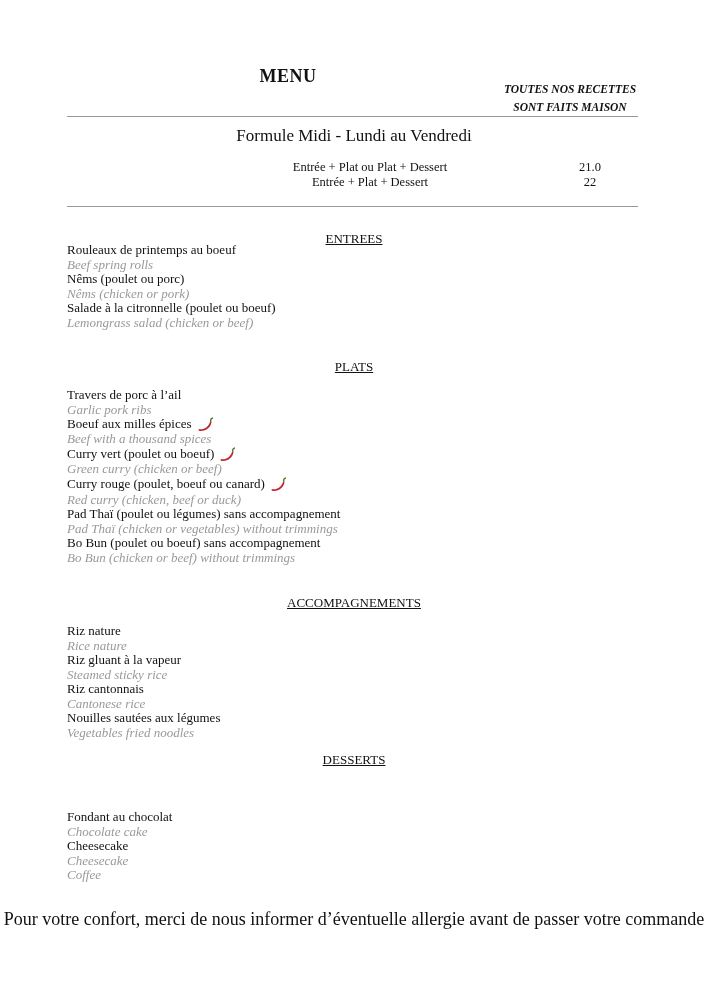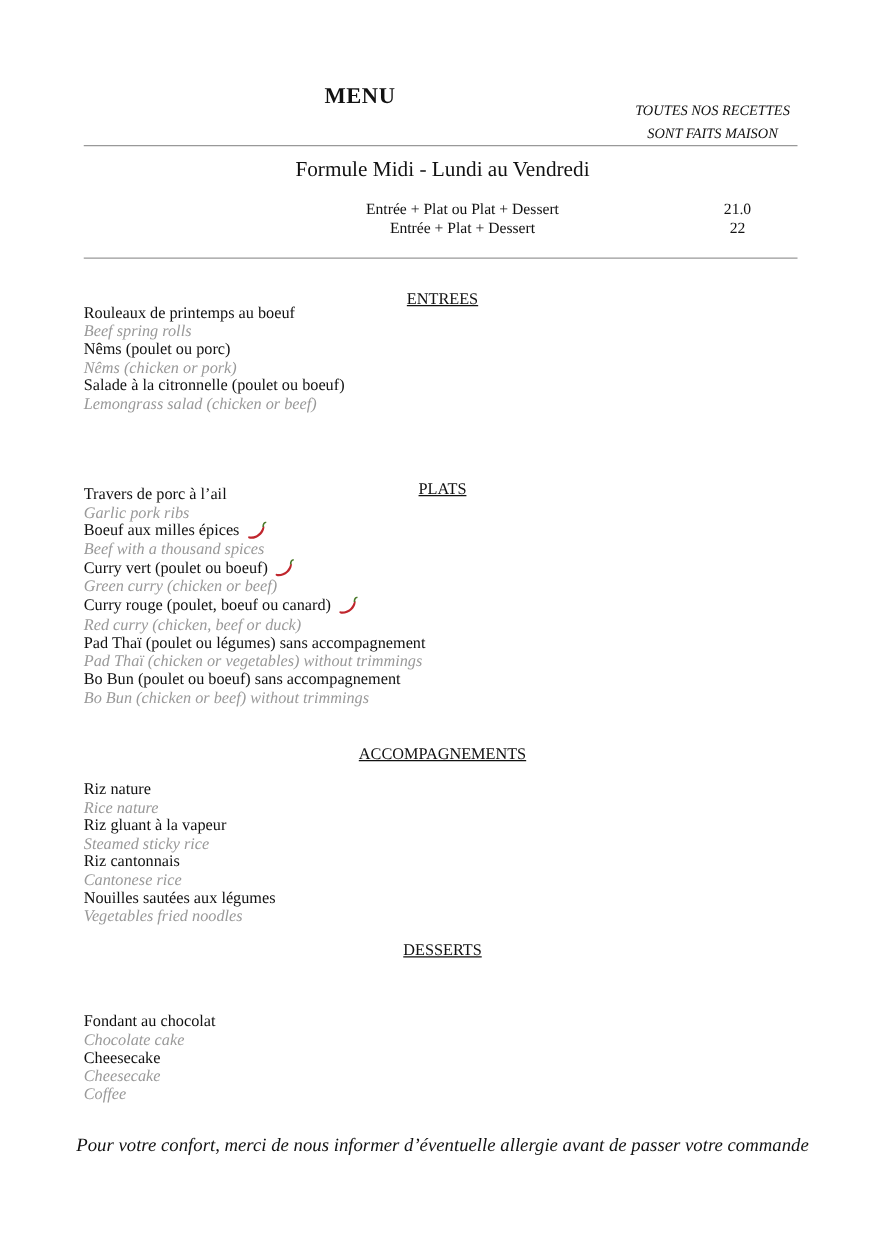--- a/index.html
+++ b/index.html
@@ -1,29 +1,29 @@
 <!DOCTYPE html>
 <html><head>
   <meta charset="utf-8">
   <style>
     html, body { margin: 0; padding: 0; background: #ffffff; }
     body { width: 708px; height: 1000px; position: relative; font-family: "Liberation Serif", "DejaVu Serif", serif; color: #111; overflow: hidden; }
     .title { position: absolute; left: 0; width: 576px; top: 66px; text-align: center; font-size: 18px; font-weight: bold; letter-spacing: 0.5px; }
-    .tagline { position: absolute; left: 490px; width: 160px; top: 80px; text-align: center; font-size: 11.5px; font-weight: normal; font-style: italic; line-height: 18px; }
+    .tagline { position: absolute; left: 490px; width: 160px; top: 80px; text-align: center; font-size: 11.5px; font-weight: bold; font-style: italic; line-height: 18px; }
     .rule { position: absolute; left: 67px; width: 571px; height: 0; border-top: 1px solid #999; }
     .formule-title { position: absolute; left: 0; width: 708px; top: 126px; text-align: center; font-size: 17px; }
     .price-row { position: absolute; left: 0; width: 708px; font-size: 12.5px; height: 15px; }
     .price-label { position: absolute; left: 240px; width: 260px; text-align: center; }
     .price-value { position: absolute; left: 560px; width: 60px; text-align: center; }
     .section-title { position: absolute; left: 0; width: 708px; text-align: center; font-size: 13px; text-decoration: underline; }
     .items { position: absolute; left: 67px; width: 560px; font-size: 13px; line-height: 14.5px; }
     .fr { color: #111; display: flex; align-items: center; height: 14.5px; }
     .en { color: #999; font-style: italic; height: 14.5px; }
     .chili { display: inline-block; width: 18px; height: 15px; margin-left: 4px; }
-    .footer { position: absolute; left: 0; width: 708px; top: 909px; text-align: center; font-size: 15px; font-style: italic; }
+    .footer { position: absolute; left: 0; width: 708px; top: 909px; text-align: center; font-size: 18px; }
   </style>
 </head>
 <body>
 
 <div>
 
   <div class="title">MENU</div>
   <div class="tagline">
     <div>TOUTES NOS RECETTES</div>
     <div>SONT FAITS MAISON</div>
@@ -46,21 +46,21 @@
   <div class="section-title" style="top:231px;">ENTREES</div>
   <div class="items" style="top:243px;">
     <div class="fr">Rouleaux de printemps au boeuf</div>
     <div class="en">Beef spring rolls</div>
     <div class="fr">Nêms (poulet ou porc)</div>
     <div class="en">Nêms (chicken or pork)</div>
     <div class="fr">Salade à la citronnelle (poulet ou boeuf)</div>
     <div class="en">Lemongrass salad (chicken or beef)</div>
   </div>
 
-  <div class="section-title" style="top:359px;margin-top:24px;">PLATS</div>
+  <div class="section-title" style="top:359px;">PLATS</div>
   <div class="items" style="top:388px;">
     <div class="fr">
         <span>Travers de porc à l’ail</span>
       </div>
     <div class="en">Garlic pork ribs</div>
     <div class="fr">
         <span>Boeuf aux milles épices</span>
       <svg class="chili" viewBox="0 0 18 15">
           <path d="M3 12 C7 13 12 11 14 5 C14.5 3.5 15.5 3.5 15.5 5 C15 10 10 14.5 4 14 C2.5 13.8 2 12.5 3 12Z" fill="#c0262d"></path>
           <path d="M14.5 4.5 C14.5 2.5 15.5 1 17 0.8" stroke="#4a7a2a" stroke-width="1.3" fill="none"></path>

